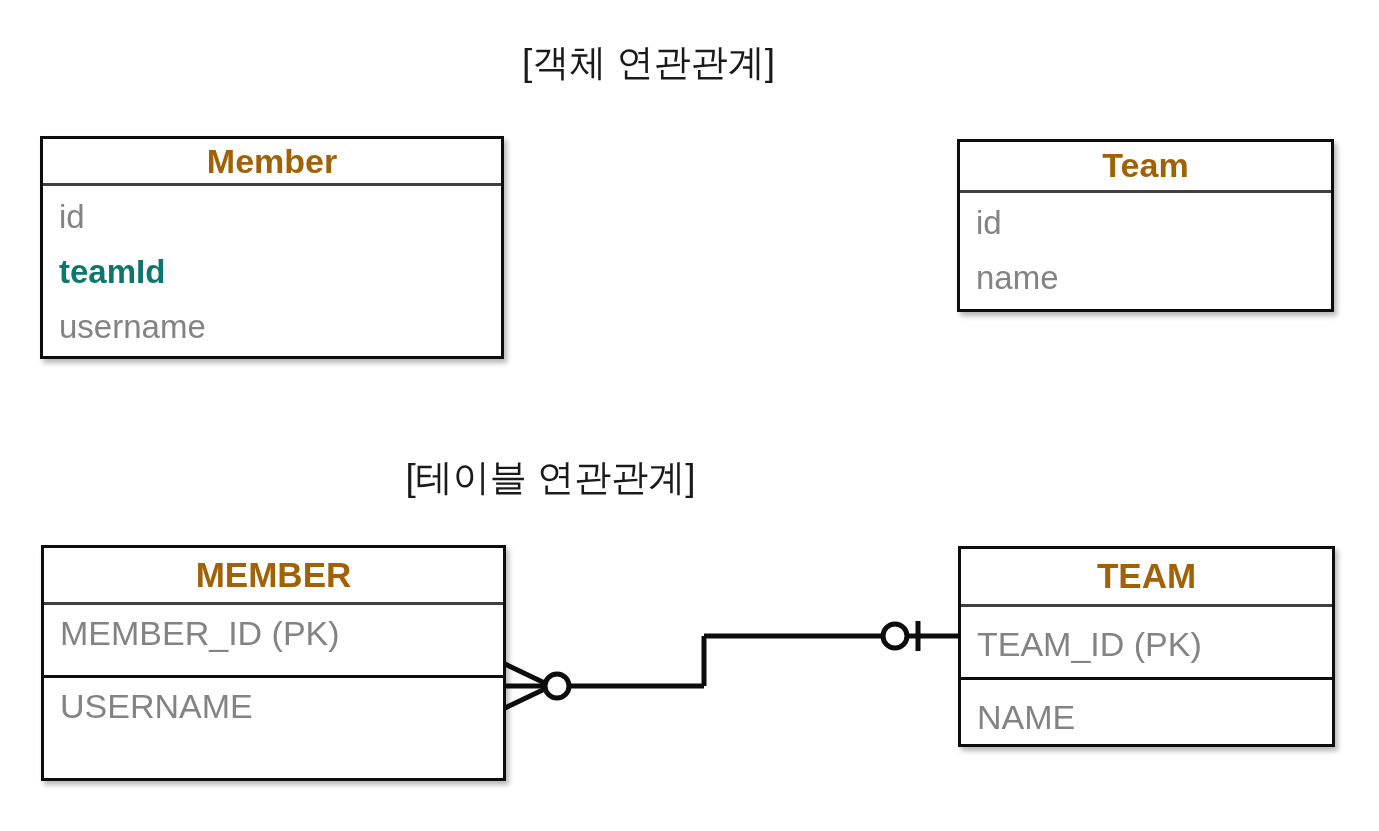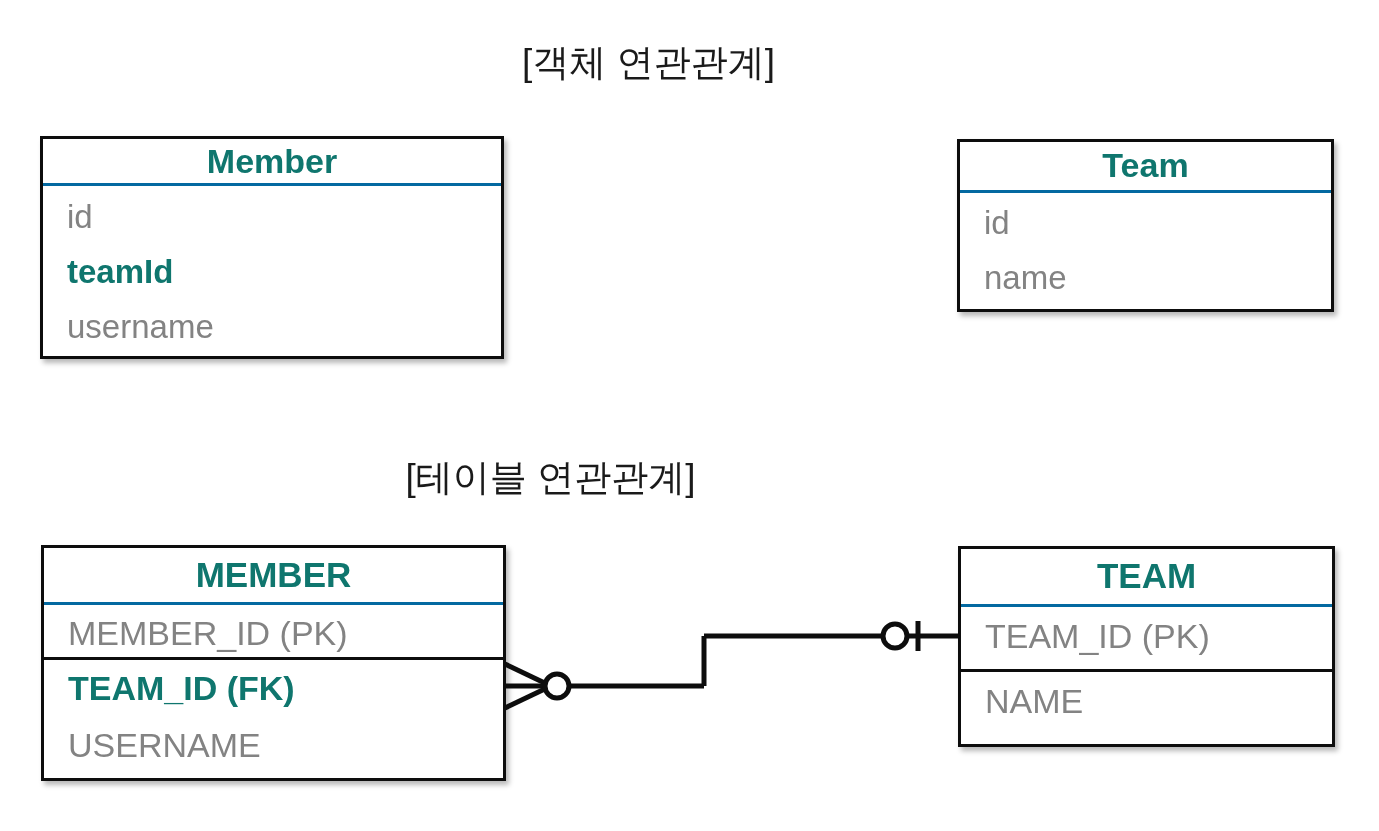--- a/index.html
+++ b/index.html
@@ -37,30 +37,30 @@
   
   .entity {
     position: absolute;
     box-sizing: border-box;
     background: #ffffff;
     border: 3px solid #0d0d0d;
     box-shadow: 3px 4px 5px rgba(0,0,0,0.28);
   }
   .entity .ent-header {
     box-sizing: border-box;
-    border-bottom: 3px solid #0369a1;
+    border-bottom: 3px solid #404040;
     text-align: center;
-    color: #0f766e;
+    color: #a16207;
     font-weight: 700;
     white-space: nowrap;
     overflow: hidden;
   }
   .entity .ent-group {
     box-sizing: border-box;
-    padding: 0 0 0 24px;
+    padding: 0 0 0 16px;
   }
   .entity .ent-group + .ent-group {
     border-top: 3px solid #0d0d0d;
   }
   .attr {
     color: #838383;
     white-space: nowrap;
     overflow: hidden;
     font-weight: 400;
   }
@@ -76,29 +76,29 @@
   #box-member-obj .attr { font-size: 33px; line-height: 55px; height: 55px; }
 
   #box-team-obj { left: 957px; top: 139px; width: 377px; height: 173px; }
   #box-team-obj .ent-header { height: 51px; line-height: 47px; font-size: 34px; }
   #box-team-obj .ent-group  { height: 116px; padding-top: 2px; }
   #box-team-obj .attr { font-size: 33px; line-height: 55px; height: 55px; }
 
   
   #box-member-tbl { left: 41px; top: 545px; width: 465px; height: 236px; }
   #box-member-tbl .ent-header { height: 57px; line-height: 53px; font-size: 35px; }
-  #box-member-tbl .g1 { height: 52px; }
+  #box-member-tbl .g1 { height: 70px; }
   #box-member-tbl .g2 { height: 111px; }
   #box-member-tbl .attr { font-size: 34px; line-height: 57px; height: 57px; }
 
   #box-team-tbl { left: 958px; top: 546px; width: 377px; height: 201px; }
   #box-team-tbl .ent-header { height: 58px; line-height: 54px; font-size: 35px; }
   #box-team-tbl .g1 { height: 62px; }
   #box-team-tbl .g2 { height: 72px; }
-  #box-team-tbl .attr { font-size: 34px; line-height: 58px; height: 58px; }
+  #box-team-tbl .attr { font-size: 34px; line-height: 58px; height: 58px; margin-top: 8px; }
 
   
   #relationship {
     position: absolute;
     left: 495px;
     top: 595px;
     width: 480px;
     height: 130px;
     overflow: visible;
   }
@@ -128,21 +128,20 @@
   </div>
 
   <div class="section-title" id="title-table">[테이블 연관관계]</div>
 
   <div class="entity" id="box-member-tbl">
     <div class="ent-header">MEMBER</div>
     <div class="ent-group g1">
       <div class="attr">MEMBER_ID (PK)</div>
     </div>
     <div class="ent-group g2">
-      <div class="attr strong">TEAM_ID (FK)</div>
       <div class="attr">USERNAME</div>
     </div>
   </div>
 
   <div class="entity" id="box-team-tbl">
     <div class="ent-header">TEAM</div>
     <div class="ent-group g1">
       <div class="attr">TEAM_ID (PK)</div>
     </div>
     <div class="ent-group g2">

